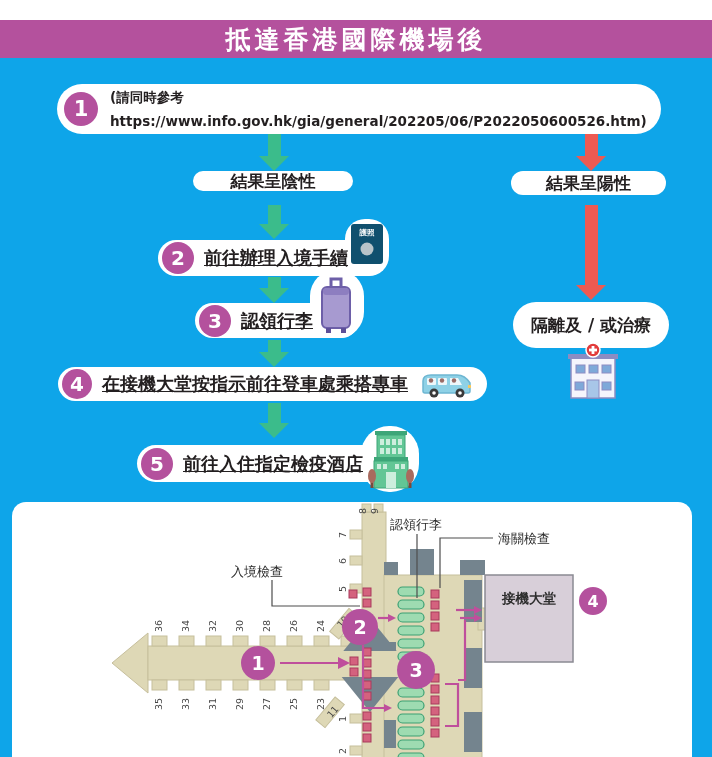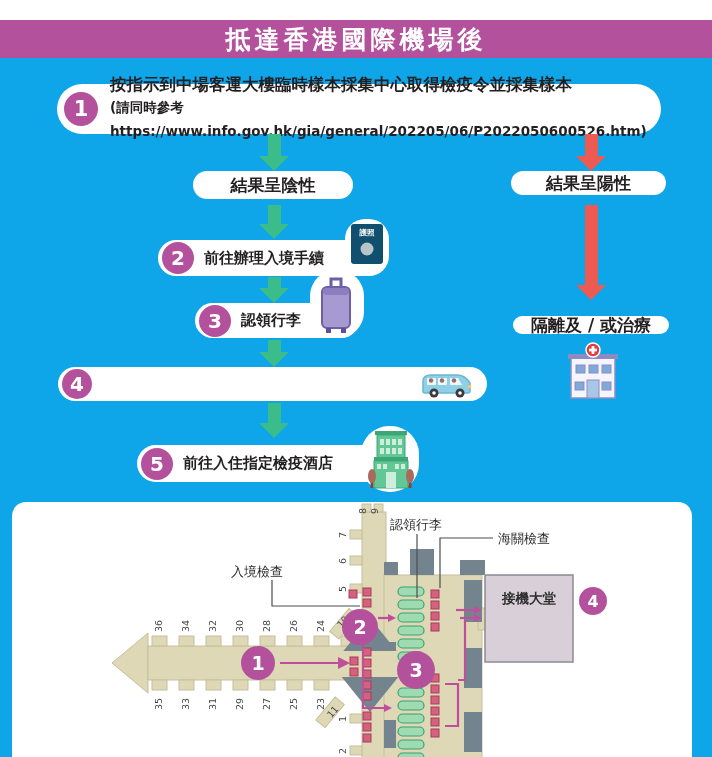--- a/index.html
+++ b/index.html
@@ -7,21 +7,21 @@
   .stage{position:relative;width:712px;height:757px;background:#0ea5e9;overflow:hidden;color:#231f20;margin-top:20px;}
   
   .hdr{position:absolute;left:0;top:0;width:712px;height:38px;background:#b4519d;display:flex;align-items:center;justify-content:center;}
   .hdr .t{color:#fff;font-weight:bold;font-size:25px;letter-spacing:4px;}
   
   .pill{position:absolute;background:#fff;border-radius:999px;display:flex;align-items:center;font-weight:bold;}
   .pill.center{justify-content:center;font-size:17px;}
   .numc{background:#b4519d;color:#fff;border-radius:50%;display:flex;align-items:center;justify-content:center;
         font-weight:bold;flex:0 0 auto;}
   .numc.big{width:32px;height:32px;font-size:20px;margin:0 10px 0 4px;}
-  .step-label{font-size:15px;white-space:nowrap;}
+  .step-label{font-size:18px;white-space:nowrap;text-decoration:underline;}
   
   .arr{position:absolute;display:flex;flex-direction:column;align-items:center;width:30px;}
   .arr .shaft{width:13px;flex:1;background:currentColor;}
   .arr .head{width:0;height:0;border-left:15px solid transparent;border-right:15px solid transparent;border-top:15px solid;}
   .green{color:#3bbc8b;} .red{color:#ed5a52;}
   .bump{position:absolute;background:#fff;}
   .icon{position:absolute;text-align:center;}
   
   .map-panel{position:absolute;left:12px;top:482px;width:680px;height:275px;background:#fff;border-radius:14px 14px 0 0;overflow:hidden;}
   .map-panel svg{display:block;}
@@ -35,35 +35,34 @@
 
 <div class="stage">
 
   <div class="hdr">
     <div class="t">抵達香港國際機場後</div>
   </div>
 
   <div class="pill" style="left:57px;top:64px;width:604px;height:50px;border-radius:26px;">
     <div class="numc" style="width:34px;height:34px;font-size:21px;margin:0 12px 0 7px;">1</div>
     <div>
-      <div style="font-size:16.5px;line-height:20px;">按指示到中場客運大樓臨時樣本採集中心取得檢疫令並採集樣本</div>
       <div style="font-size:13.5px;line-height:24px;">(請同時參考 https://www.info.gov.hk/gia/general/202205/06/P2022050600526.htm)</div>
     </div>
   </div>
 
   <div class="arr green" style="left:259px;top:114px;height:37px;">
     <div class="shaft"></div>
       <div class="head"></div>
   </div>
   <div class="arr red" style="left:576px;top:114px;height:37px;">
     <div class="shaft"></div>
       <div class="head"></div>
   </div>
 
-  <div class="pill center" style="left:193px;top:151px;width:160px;height:28px;">結果呈陰性</div>
+  <div class="pill center" style="left:193px;top:151px;width:160px;height:20px;">結果呈陰性</div>
   <div class="pill center" style="left:511px;top:151px;width:155px;height:24px;">結果呈陽性</div>
 
   <div class="arr green" style="left:259px;top:185px;height:34px;">
     <div class="shaft"></div>
       <div class="head"></div>
   </div>
   <div class="arr red" style="left:576px;top:185px;height:95px;">
     <div class="shaft"></div>
       <div class="head"></div>
   </div>
@@ -94,21 +93,21 @@
   <div class="icon" style="left:318px;top:254px;">
     <svg width="36" height="61" viewBox="0 0 36 61">
       <path d="M13 13 V5 h10 V13" fill="none" stroke="#6d5fa8" stroke-width="3"></path>
       <rect x="4" y="13" width="28" height="41" rx="5" fill="#a79ad0" stroke="#6d5fa8" stroke-width="2"></rect>
       <rect x="5" y="14" width="26" height="7" rx="3.5" fill="#8d7ec0"></rect>
       <rect x="8" y="54" width="5" height="5" fill="#5d4f98"></rect>
       <rect x="23" y="54" width="5" height="5" fill="#5d4f98"></rect>
     </svg>
   </div>
 
-  <div class="pill center" style="left:513px;top:296px;width:156px;height:18px;">隔離及 / 或治療</div>
+  <div class="pill center" style="left:513px;top:282px;width:156px;height:46px;">隔離及 / 或治療</div>
   <div class="icon" style="left:566px;top:322px;">
     <svg width="54" height="58" viewBox="0 0 54 58">
       <rect x="5" y="16" width="44" height="40" fill="#f5f5fc" stroke="#8d8cc2" stroke-width="1.5"></rect>
       <rect x="2" y="12" width="50" height="5" fill="#8d8cc2"></rect>
       <rect x="10" y="23" width="9" height="8" fill="#7ea9d9" stroke="#8d8cc2"></rect>
       <rect x="23" y="23" width="9" height="8" fill="#7ea9d9" stroke="#8d8cc2"></rect>
       <rect x="36" y="23" width="9" height="8" fill="#7ea9d9" stroke="#8d8cc2"></rect>
       <rect x="9" y="40" width="9" height="8" fill="#7ea9d9" stroke="#8d8cc2"></rect>
       <rect x="36" y="40" width="9" height="8" fill="#7ea9d9" stroke="#8d8cc2"></rect>
       <rect x="21" y="38" width="12" height="18" fill="#a8c6e8" stroke="#8d8cc2"></rect>
@@ -118,20 +117,21 @@
     </svg>
   </div>
 
   <div class="arr green" style="left:259px;top:320px;height:27px;">
     <div class="shaft"></div>
       <div class="head"></div>
   </div>
 
   <div class="pill" style="left:58px;top:347px;width:429px;height:34px;">
     <div class="numc big" style="width:30px;height:30px;">4</div>
+    <div class="step-label">在接機大堂按指示前往登車處乘搭專車</div>
   </div>
   <div class="icon" style="left:421px;top:347px;">
     <svg width="52" height="32" viewBox="0 0 52 32">
       <path d="M2 24 L2 14 Q2 8 10 8 L36 8 Q44 8 49 16 L49 24 Q49 26 47 26 L4 26 Q2 26 2 24 Z" fill="#8ed1e6" stroke="#6db6d2" stroke-width="1.5"></path>
       <rect x="6" y="11" width="9" height="7" rx="1" fill="#eef7fa"></rect>
       <rect x="17" y="11" width="9" height="7" rx="1" fill="#eef7fa"></rect>
       <path d="M29 11 h8 l4 7 h-12 Z" fill="#eef7fa"></path>
       <circle cx="10" cy="13.5" r="2.2" fill="#9a6b66"></circle>
       <circle cx="21" cy="13.5" r="2.2" fill="#9a6b66"></circle>
       <circle cx="33" cy="13.5" r="2.2" fill="#9a6b66"></circle>

